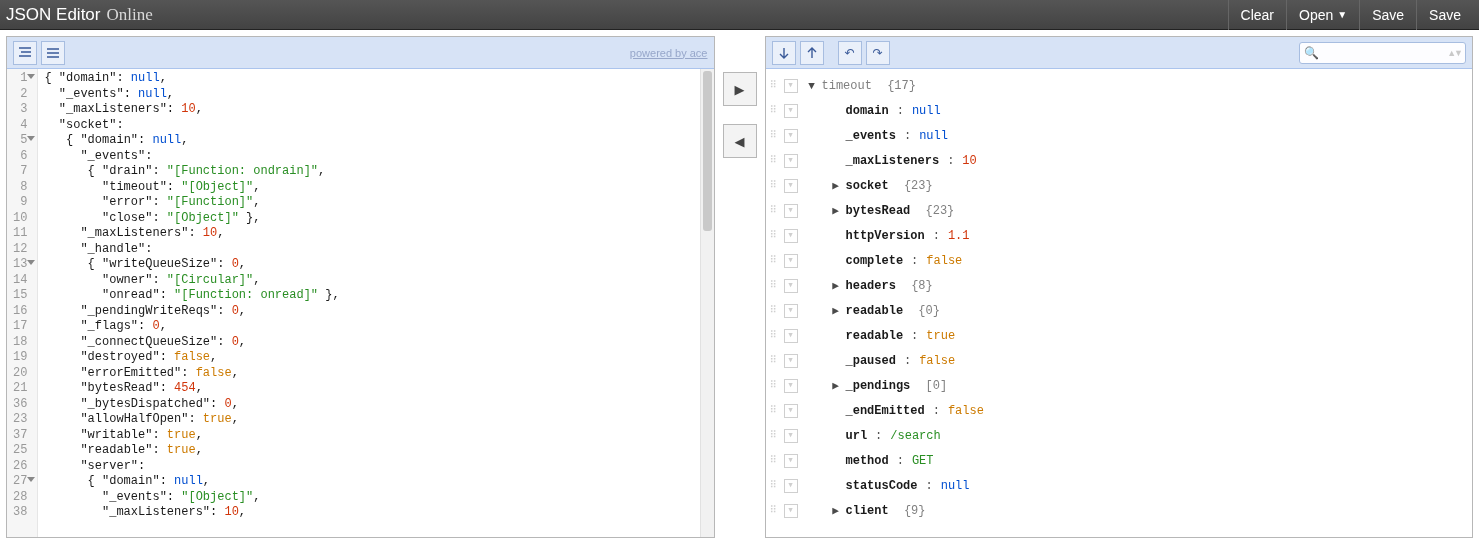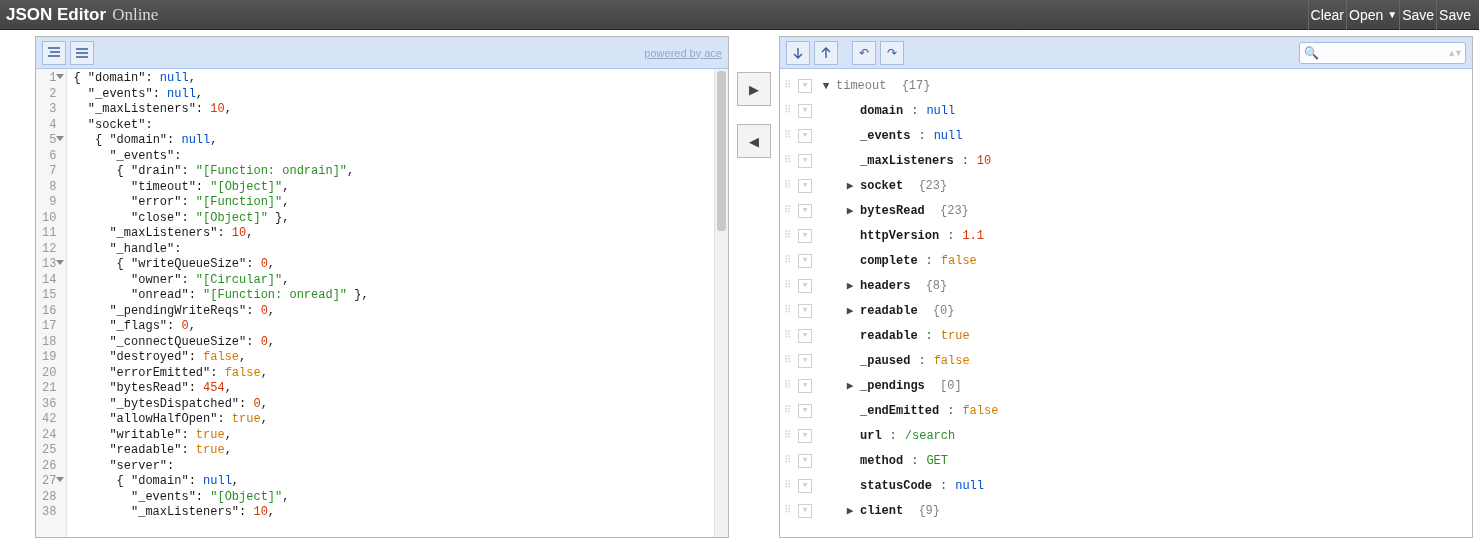--- a/index.html
+++ b/index.html
@@ -36,42 +36,42 @@
   .hdr {
     height:30px;
     background: linear-gradient(#555,#434343);
     border-bottom:1px solid #222;
     display:flex;
     align-items:center;
     color:var(--hdr-fg);
     padding:0 6px 0 6px;
   }
   .hdr .title { font-size:17px; font-weight:400; display:flex; align-items:baseline; gap:6px; white-space:nowrap; }
-  .hdr .title .bold { font-weight:700; }
+  .hdr .title .bold { font-weight:400; }
   .hdr .title .thin { font-weight:300; color:#d8d8d8;font-family:Liberation Serif, serif; }
   .hdr .grow { flex:1; }
   .hdr .menu-btn {
-    color:#fff; padding:0 2px; height:30px; display:flex; align-items:center;
+    color:#fff; padding:0 12px; height:30px; display:flex; align-items:center;
     border-left:1px solid #666; cursor:pointer; font-size:14px;
   }
   .hdr .menu-btn .tri { font-size:10px; margin-left:4px; }
 
   .workspace{
     display:flex;
     height:514px;
     padding:6px;
     gap:6px;
   }
   .pane{
     border:1px solid #b7b7b7;
     display:flex;
     flex-direction:column;
     min-width:0;
   }
-  .pane-left{ flex:1;margin-left:29px; }
+  .pane-left{ flex:1; }
   .pane-right{ flex:1; }
   .transfer-col{
     width:38px;
     display:flex;
     flex-direction:column;
     align-items:center;
     gap:18px;
     padding-top:36px;
   }
   .transfer-btn{
@@ -246,22 +246,22 @@
           <div class="ln">13<span class="fold"></span></div>
           <div class="ln">14</div>
           <div class="ln">15</div>
           <div class="ln">16</div>
           <div class="ln">17</div>
           <div class="ln">18</div>
           <div class="ln">19</div>
           <div class="ln">20</div>
           <div class="ln">21</div>
           <div class="ln">36</div>
-          <div class="ln">42</div>
-          <div class="ln">24</div>
+          <div class="ln">23</div>
+          <div class="ln">37</div>
           <div class="ln">25</div>
           <div class="ln">26</div>
           <div class="ln">27<span class="fold"></span></div>
           <div class="ln">28</div>
           <div class="ln">38</div>
         </div>
       <div class="code" id="code"><div class="row">{ <span class="k">"domain"</span>: <span class="u">null</span>,</div><div class="row">  <span class="k">"_events"</span>: <span class="u">null</span>,</div><div class="row">  <span class="k">"_maxListeners"</span>: <span class="n">10</span>,</div><div class="row">  <span class="k">"socket"</span>:</div><div class="row">   { <span class="k">"domain"</span>: <span class="u">null</span>,</div><div class="row">     <span class="k">"_events"</span>:</div><div class="row">      { <span class="k">"drain"</span>: <span class="s">"[Function: ondrain]"</span>,</div><div class="row">        <span class="k">"timeout"</span>: <span class="s">"[Object]"</span>,</div><div class="row">        <span class="k">"error"</span>: <span class="s">"[Function]"</span>,</div><div class="row">        <span class="k">"close"</span>: <span class="s">"[Object]"</span> },</div><div class="row">     <span class="k">"_maxListeners"</span>: <span class="n">10</span>,</div><div class="row">     <span class="k">"_handle"</span>:</div><div class="row">      { <span class="k">"writeQueueSize"</span>: <span class="n">0</span>,</div><div class="row">        <span class="k">"owner"</span>: <span class="s">"[Circular]"</span>,</div><div class="row">        <span class="k">"onread"</span>: <span class="s">"[Function: onread]"</span> },</div><div class="row">     <span class="k">"_pendingWriteReqs"</span>: <span class="n">0</span>,</div><div class="row">     <span class="k">"_flags"</span>: <span class="n">0</span>,</div><div class="row">     <span class="k">"_connectQueueSize"</span>: <span class="n">0</span>,</div><div class="row">     <span class="k">"destroyed"</span>: <span class="b">false</span>,</div><div class="row">     <span class="k">"errorEmitted"</span>: <span class="b">false</span>,</div><div class="row">     <span class="k">"bytesRead"</span>: <span class="n">454</span>,</div><div class="row">     <span class="k">"_bytesDispatched"</span>: <span class="n">0</span>,</div><div class="row">     <span class="k">"allowHalfOpen"</span>: <span class="b">true</span>,</div><div class="row">     <span class="k">"writable"</span>: <span class="b">true</span>,</div><div class="row">     <span class="k">"readable"</span>: <span class="b">true</span>,</div><div class="row">     <span class="k">"server"</span>:</div><div class="row">      { <span class="k">"domain"</span>: <span class="u">null</span>,</div><div class="row">        <span class="k">"_events"</span>: <span class="s">"[Object]"</span>,</div><div class="row">        <span class="k">"_maxListeners"</span>: <span class="n">10</span>,</div></div>
       <div class="scroll-stub">
         <div class="scroll-thumb"></div>
       </div>

